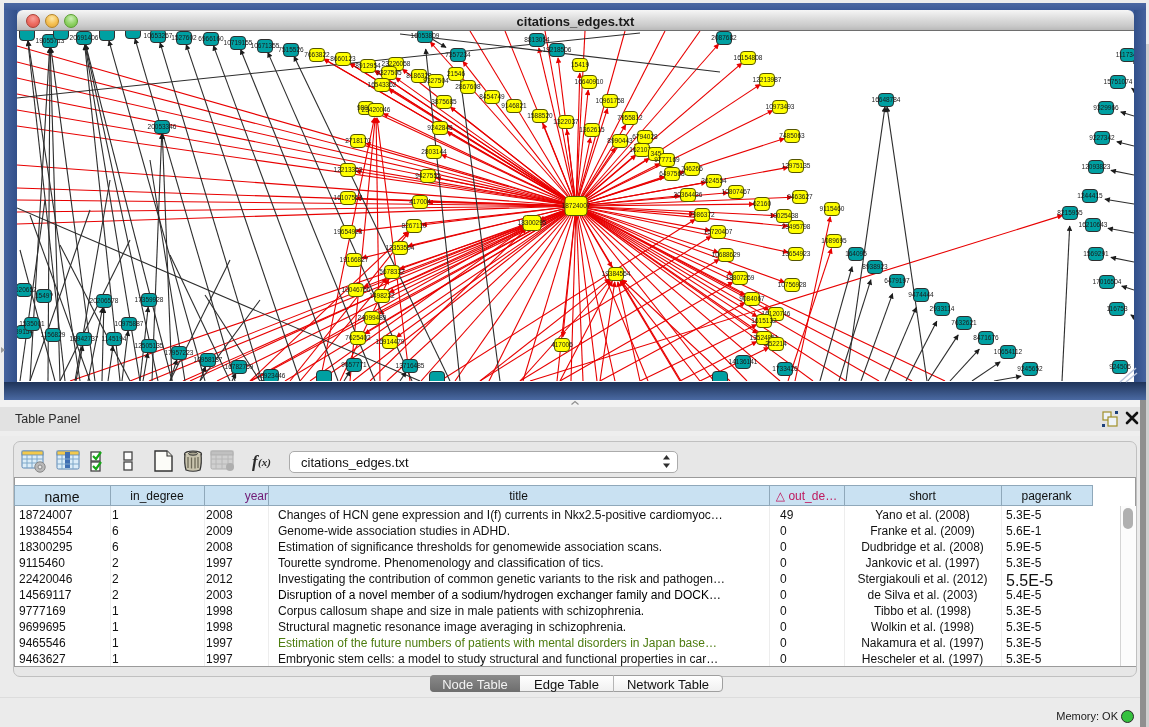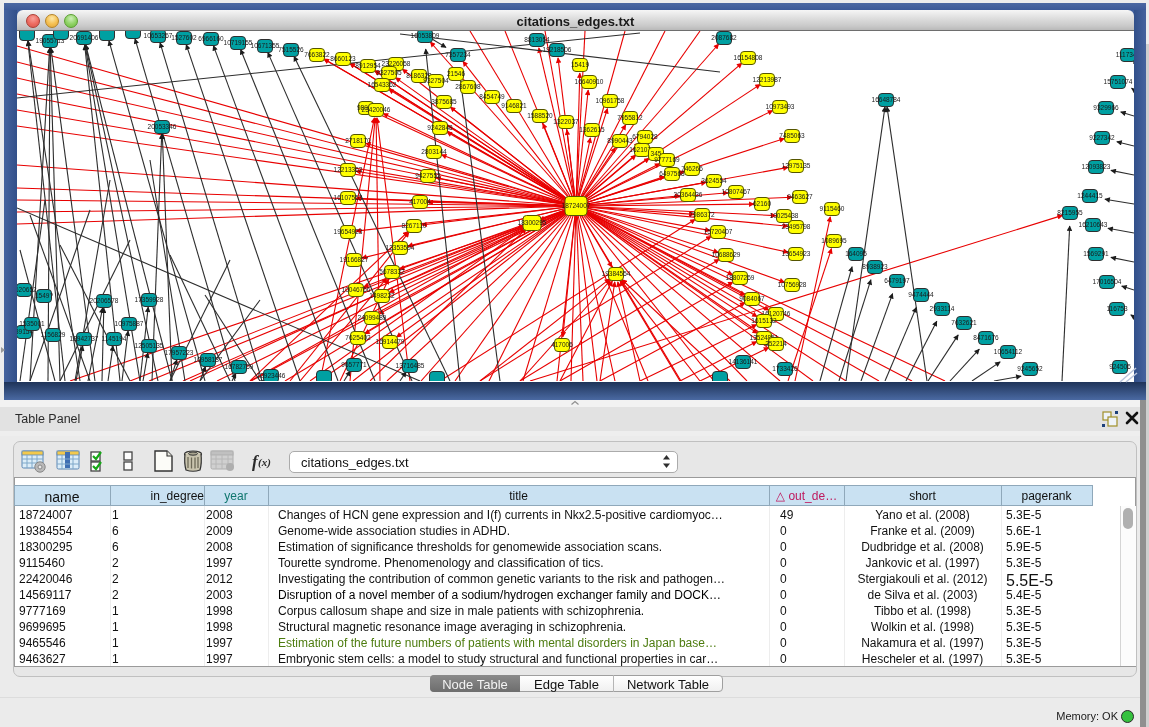--- a/index.html
+++ b/index.html
@@ -619,23 +619,23 @@
 <svg class="abs" style="left:661px;top:454px;" width="11" height="15">
   <path d="M5.5,1 L9,5.5 L2,5.5 z" fill="#2e2e2e"></path>
   <path d="M5.5,14 L9,9.5 L2,9.5 z" fill="#2e2e2e"></path>
 </svg>
 
 <div class="abs" style="left:14px;top:477px;width:1122px;height:190px;background:#ffffff;
      border:1px solid #9a9a9a;border-radius:0;box-sizing:border-box;"></div>
 <div class="abs" style="left:14px;top:485px;width:96px;height:21px;background:#c9e1f2;border:1px solid #8fa8ba;border-right:none;box-sizing:border-box;"></div>
 <div class="abs" style="left:14px;top:489px;width:96px;text-align:center;font-size:14px;color:#111;">name</div>
 <div class="abs" style="left:110px;top:485px;width:94px;height:21px;background:#c9e1f2;border:1px solid #8fa8ba;border-right:none;box-sizing:border-box;"></div>
-<div class="abs" style="left:110px;top:489px;width:94px;text-align:right;font-size:12px;color:#111;">in_degree</div>
+<div class="abs" style="left:110px;top:489px;width:94px;text-align:center;font-size:12px;color:#111;">in_degree</div>
 <div class="abs" style="left:204px;top:485px;width:64px;height:21px;background:#c9e1f2;border:1px solid #8fa8ba;border-right:none;box-sizing:border-box;"></div>
-<div class="abs" style="left:204px;top:489px;width:64px;text-align:center;font-size:12px;color:#0f766e;">year</div>
+<div class="abs" style="left:204px;top:489px;width:64px;text-align:right;font-size:12px;color:#701a75;">year</div>
 <div class="abs" style="left:268px;top:485px;width:501px;height:21px;background:#c9e1f2;border:1px solid #8fa8ba;border-right:none;box-sizing:border-box;"></div>
 <div class="abs" style="left:268px;top:489px;width:501px;text-align:center;font-size:12px;color:#111;">title</div>
 <div class="abs" style="left:769px;top:485px;width:75px;height:21px;background:#c9e1f2;border:1px solid #8fa8ba;border-right:none;box-sizing:border-box;"></div>
 <div class="abs" style="left:769px;top:489px;width:75px;text-align:center;font-size:12px;color:#be185d;">△ out_de…</div>
 <div class="abs" style="left:844px;top:485px;width:157px;height:21px;background:#c9e1f2;border:1px solid #8fa8ba;border-right:none;box-sizing:border-box;"></div>
 <div class="abs" style="left:844px;top:489px;width:157px;text-align:center;font-size:12px;color:#111;">short</div>
 <div class="abs" style="left:1001px;top:485px;width:91px;height:21px;background:#c9e1f2;border:1px solid #8fa8ba;border-right:none;box-sizing:border-box;"></div>
 <div class="abs" style="left:1001px;top:489px;width:91px;text-align:center;font-size:12px;color:#111;">pagerank</div>
 <div class="abs" style="left:1092px;top:485px;width:1px;height:21px;background:#8fa8ba;"></div>
 <div class="abs" style="left:19px;top:508px;font-size:12px;color:#111;white-space:nowrap;">18724007</div>

